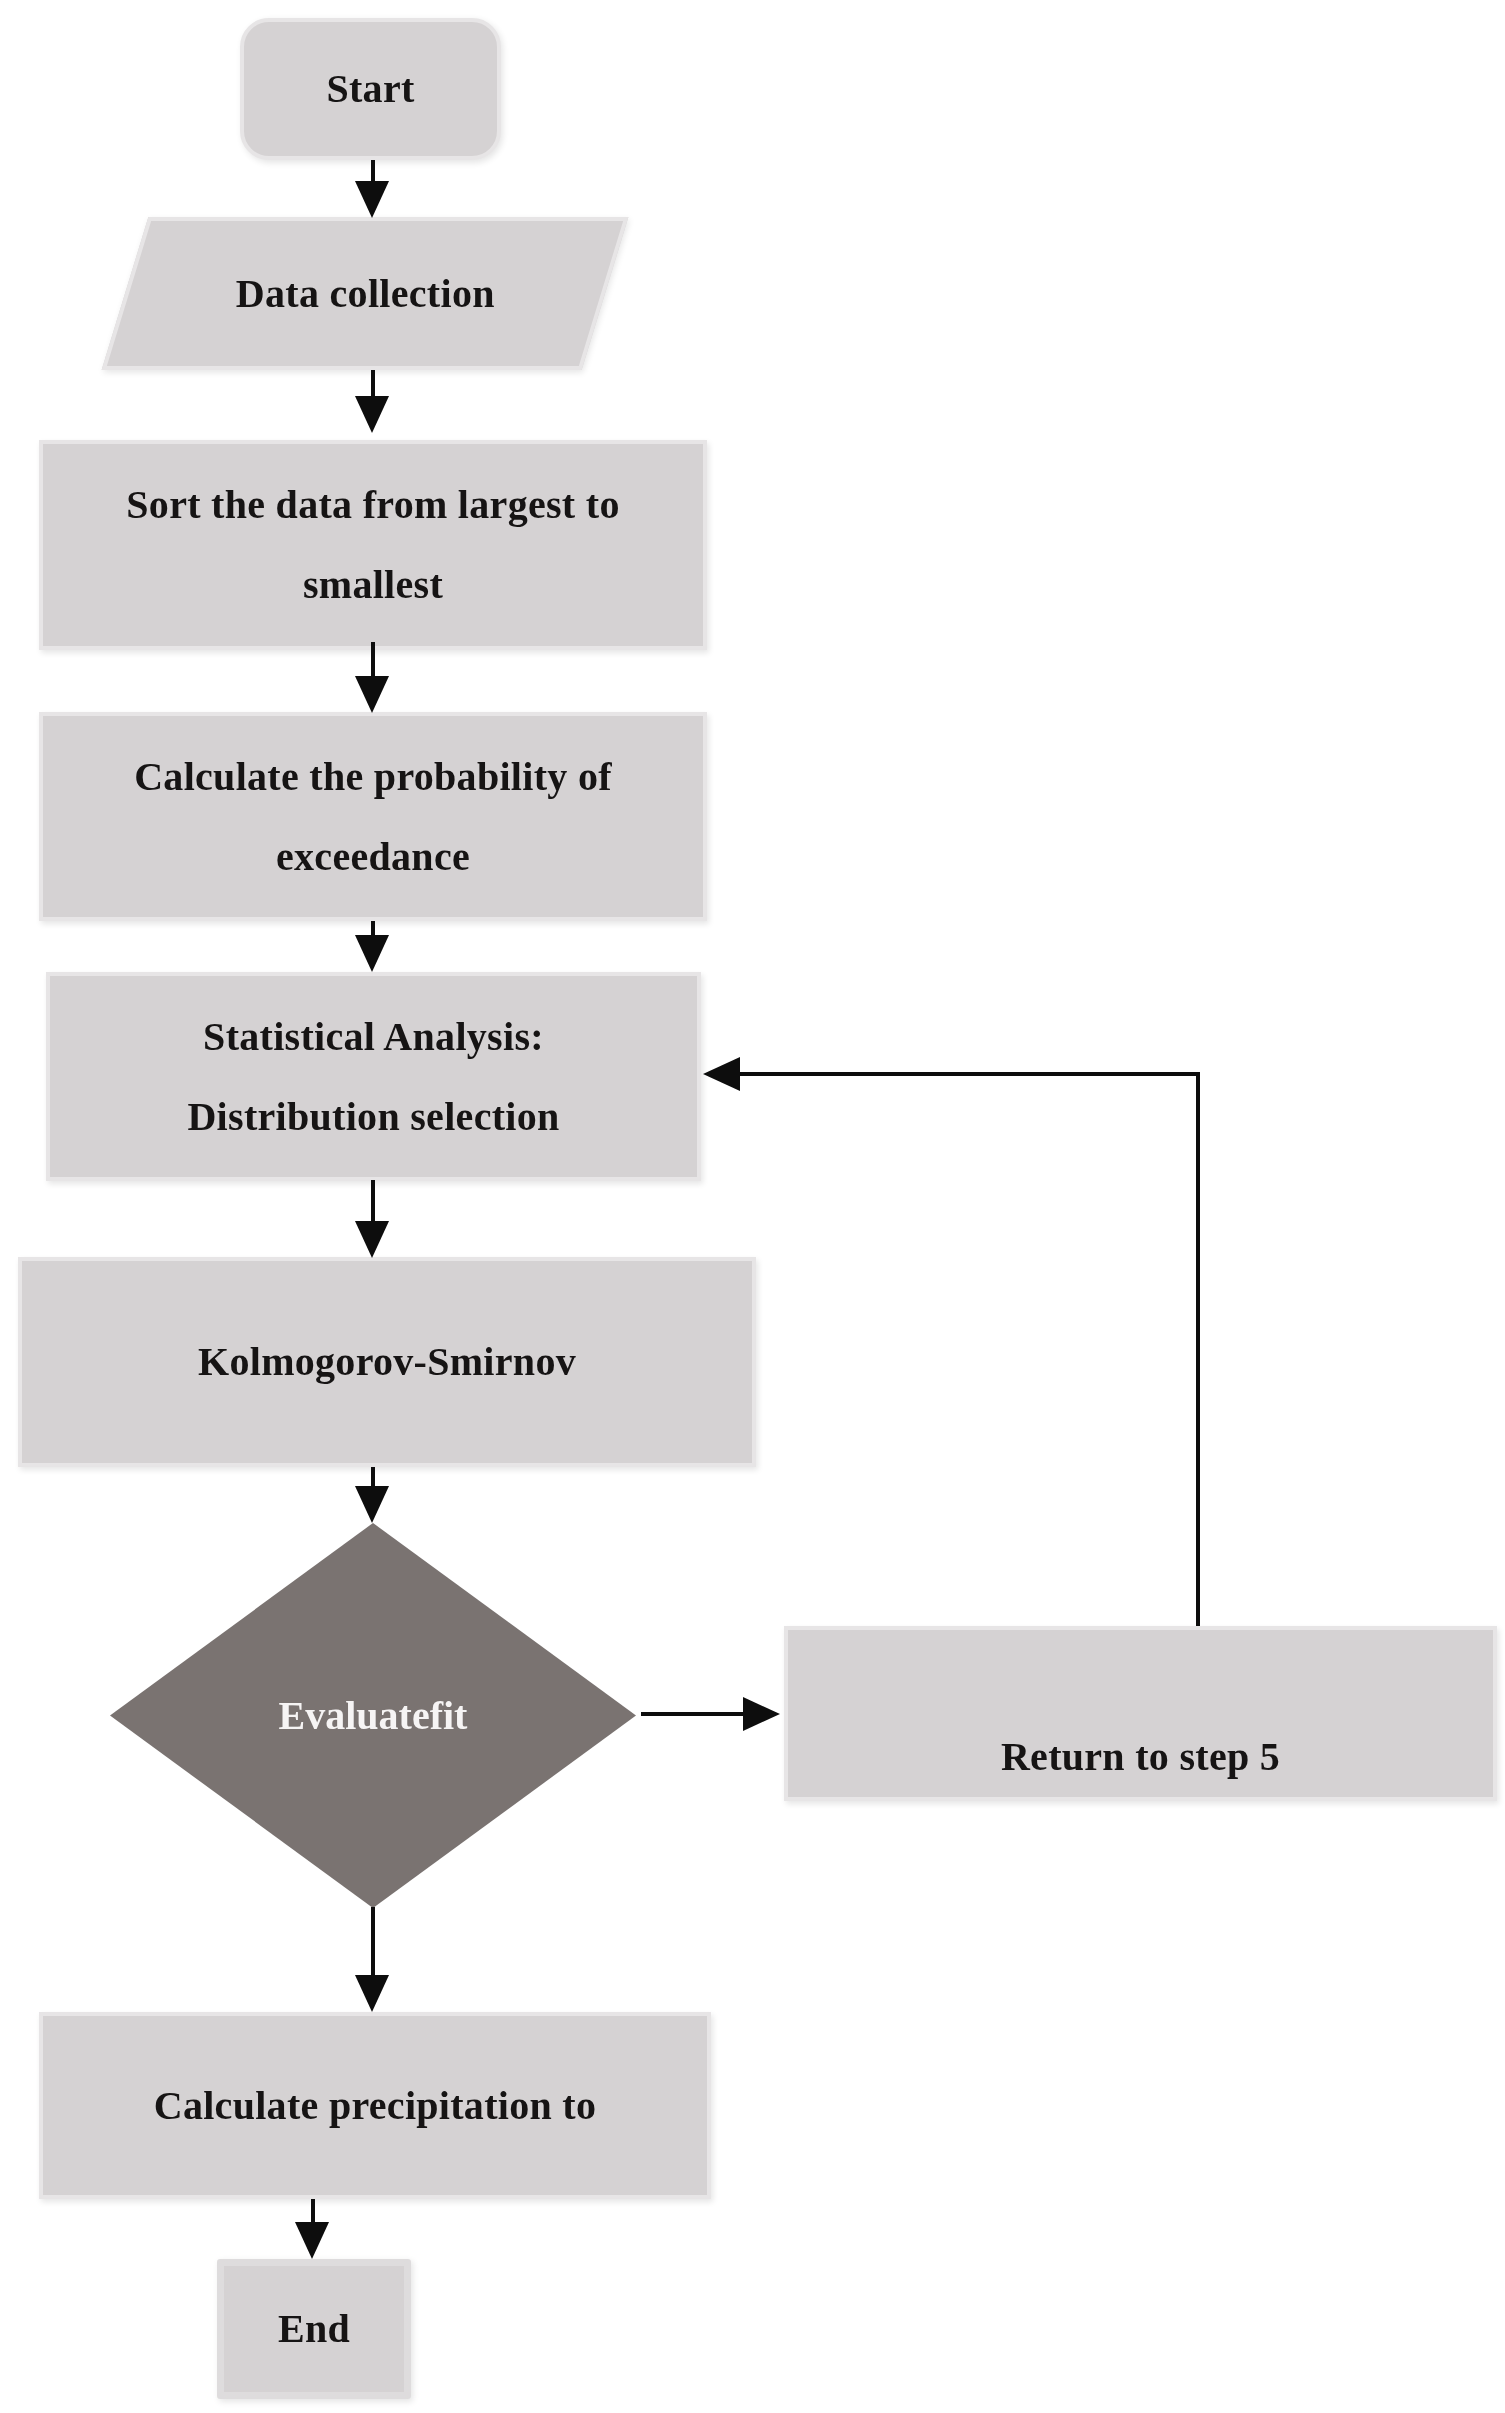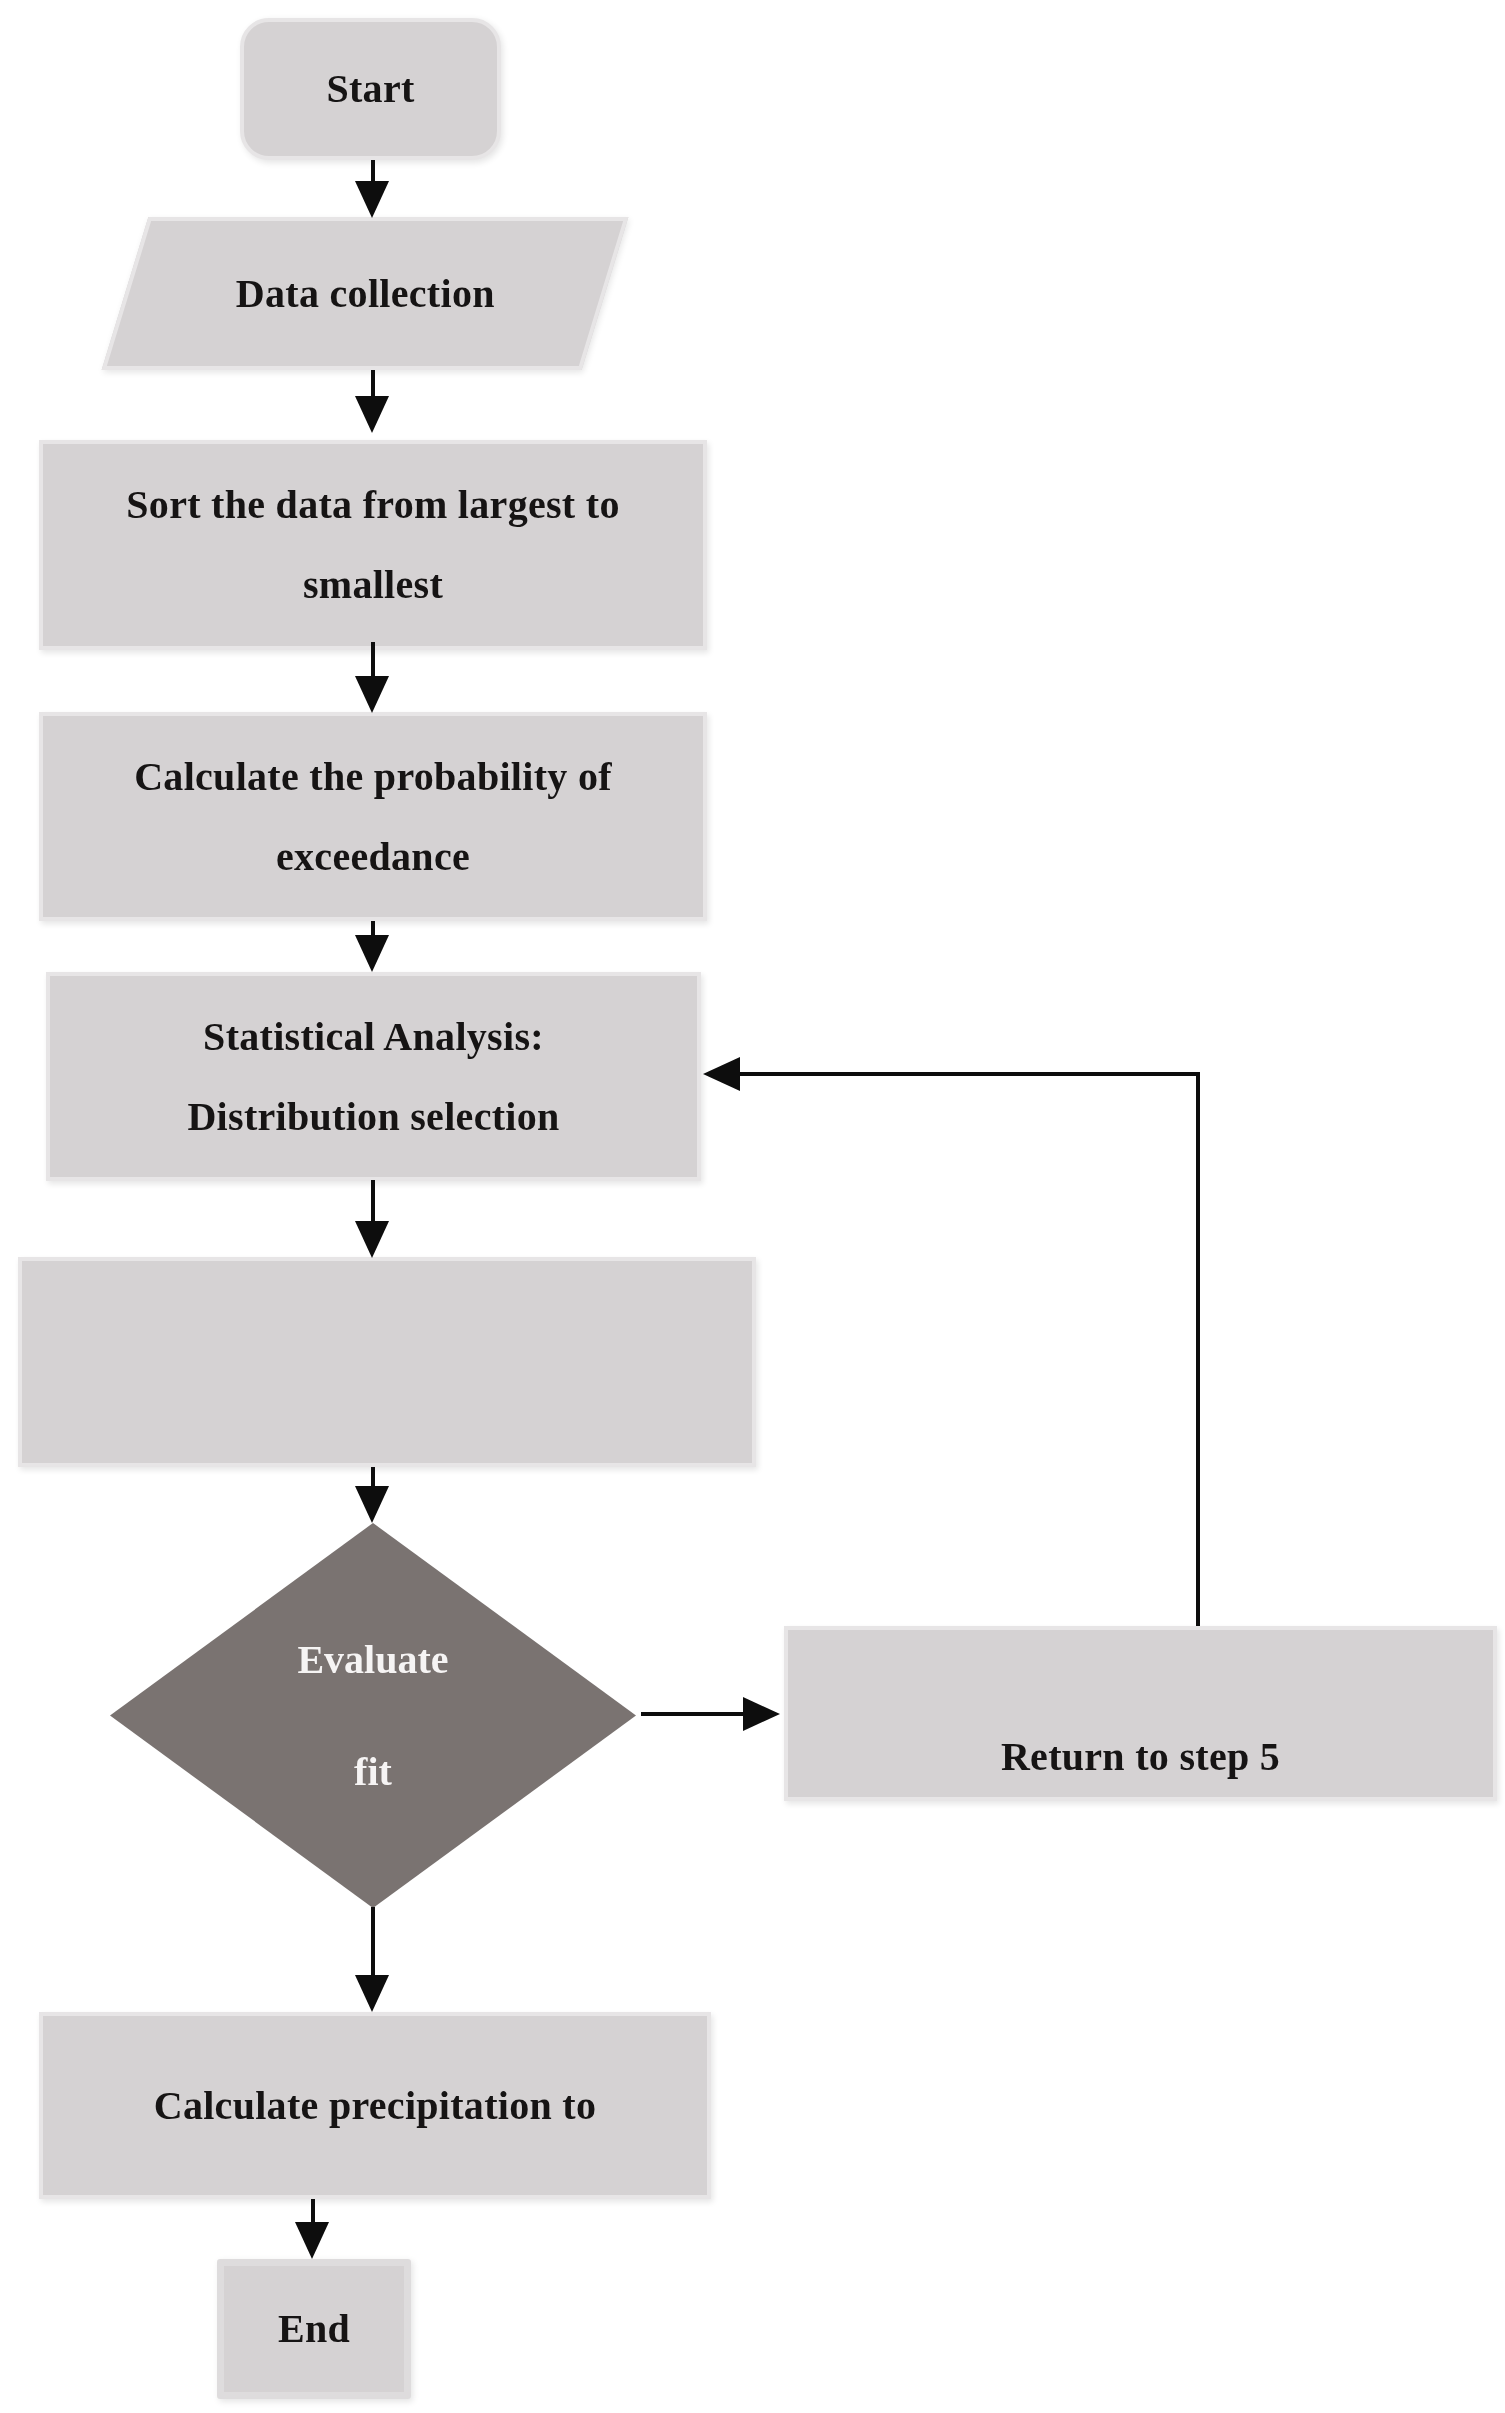--- a/index.html
+++ b/index.html
@@ -39,21 +39,21 @@
   #n-end{left:217px;top:2259px;width:194px;height:140px;border:7.8px solid #dedcdd;border-radius:3.3px;}
   
   .diamond-wrap{position:absolute;left:110px;top:1523px;width:526px;height:385px;}
   .diamond-shape{
     position:absolute;inset:0;
     background:var(--decision-fill,#7a7371);
     clip-path:polygon(50% 0,100% 50%,50% 100%,0 50%);
   }
   .diamond-label{
     position:absolute;inset:0;
-    display:flex;flex-direction:column;align-items:center;justify-content:center;
+    display:flex;flex-direction:row;align-items:center;justify-content:center;
     color:var(--decision-text-color,#f6f4f4);
     font-size:40px;line-height:112px;
   }
   
   .vline{position:absolute;width:3.9px;background:var(--arrow-color,#0d0d0d);}
   .hline{position:absolute;height:3.9px;background:var(--arrow-color,#0d0d0d);}
   .head{position:absolute;width:0;height:0;}
   .head-down{border-left:17.6px solid transparent;border-right:17.6px solid transparent;border-top:37px solid var(--arrow-color,#0d0d0d);}
   .head-right{border-top:17px solid transparent;border-bottom:17px solid transparent;border-left:37px solid var(--arrow-color,#0d0d0d);}
   .head-left{border-top:17px solid transparent;border-bottom:17px solid transparent;border-right:37px solid var(--arrow-color,#0d0d0d);}
@@ -80,20 +80,21 @@
     <span class="txt">Calculate the probability of</span>
     <span class="txt">exceedance</span>
   </div>
 
   <div class="node" id="n-stat">
     <span class="txt">Statistical Analysis:</span>
     <span class="txt">Distribution selection</span>
   </div>
 
   <div class="node" id="n-good">
+    <span class="txt">Kolmogorov-Smirnov</span>
   </div>
 
   <div class="diamond-wrap">
     <div class="diamond-shape"></div>
     <div class="diamond-label">
       <span class="txt">Evaluate</span>
       <span class="txt">fit</span>
     </div>
   </div>
 

